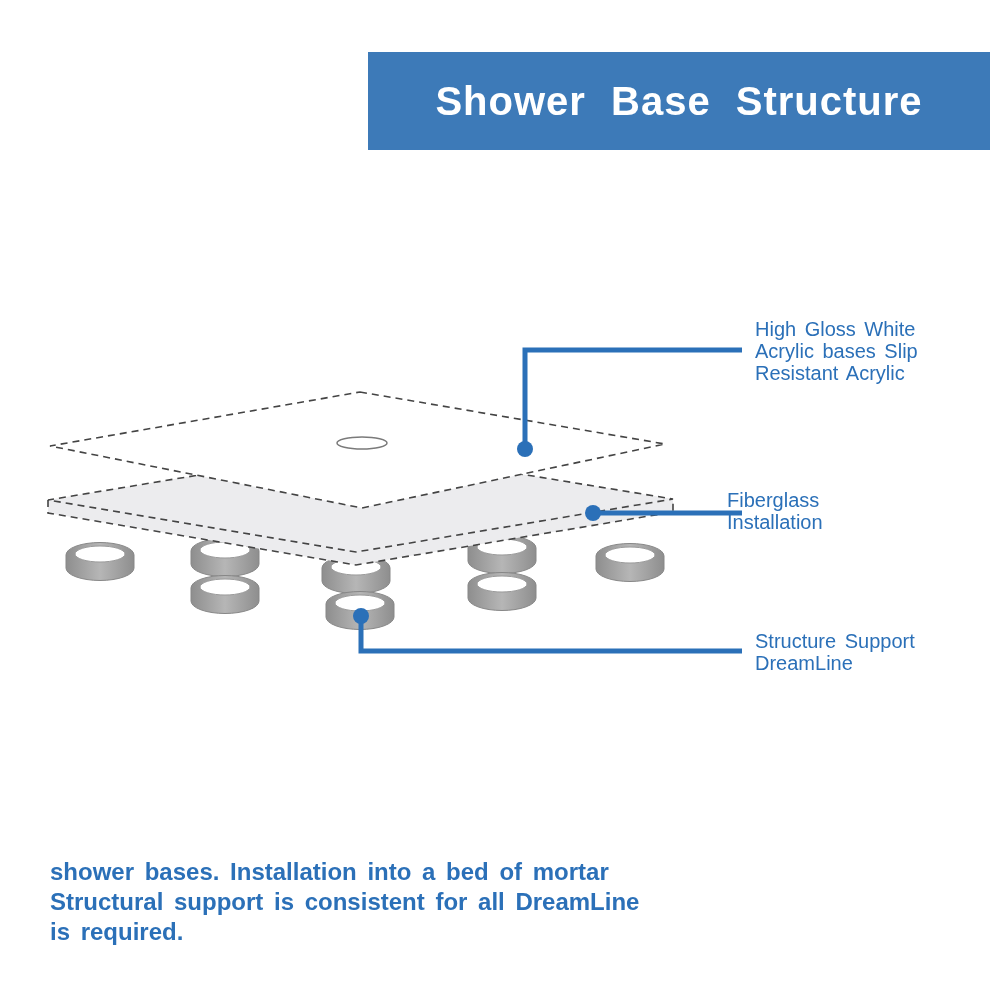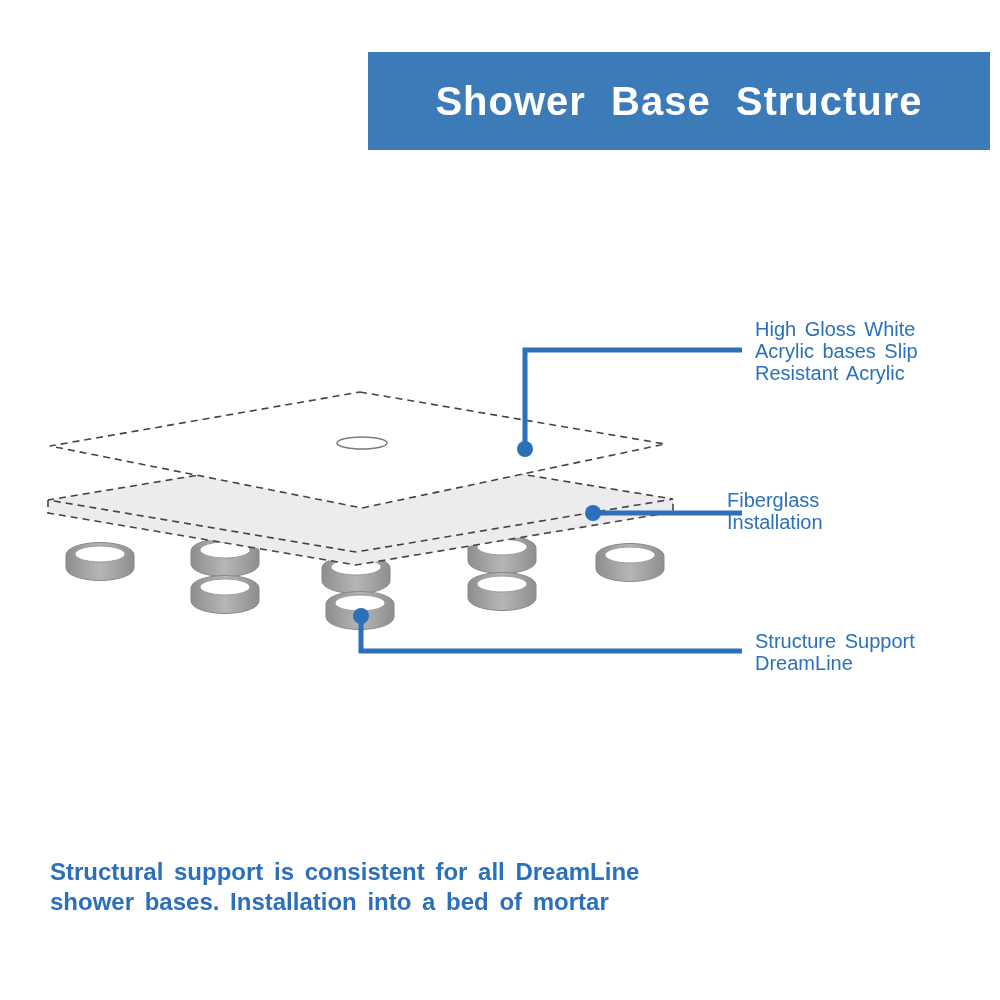--- a/index.html
+++ b/index.html
@@ -111,15 +111,16 @@
   <div>Fiberglass</div>
   <div>Installation</div>
 </div>
 
 <div class="callout" id="callout-2">
   <div>Structure Support</div>
   <div>DreamLine</div>
 </div>
 
 <div class="footer">
+  <div>shower bases. Installation into a bed of mortar</div>
   <div>Structural support is consistent for all DreamLine</div>
-  <div>shower bases. Installation into a bed of mortar</div>
+  <div>is required.</div>
 </div>
 
 </body></html>

